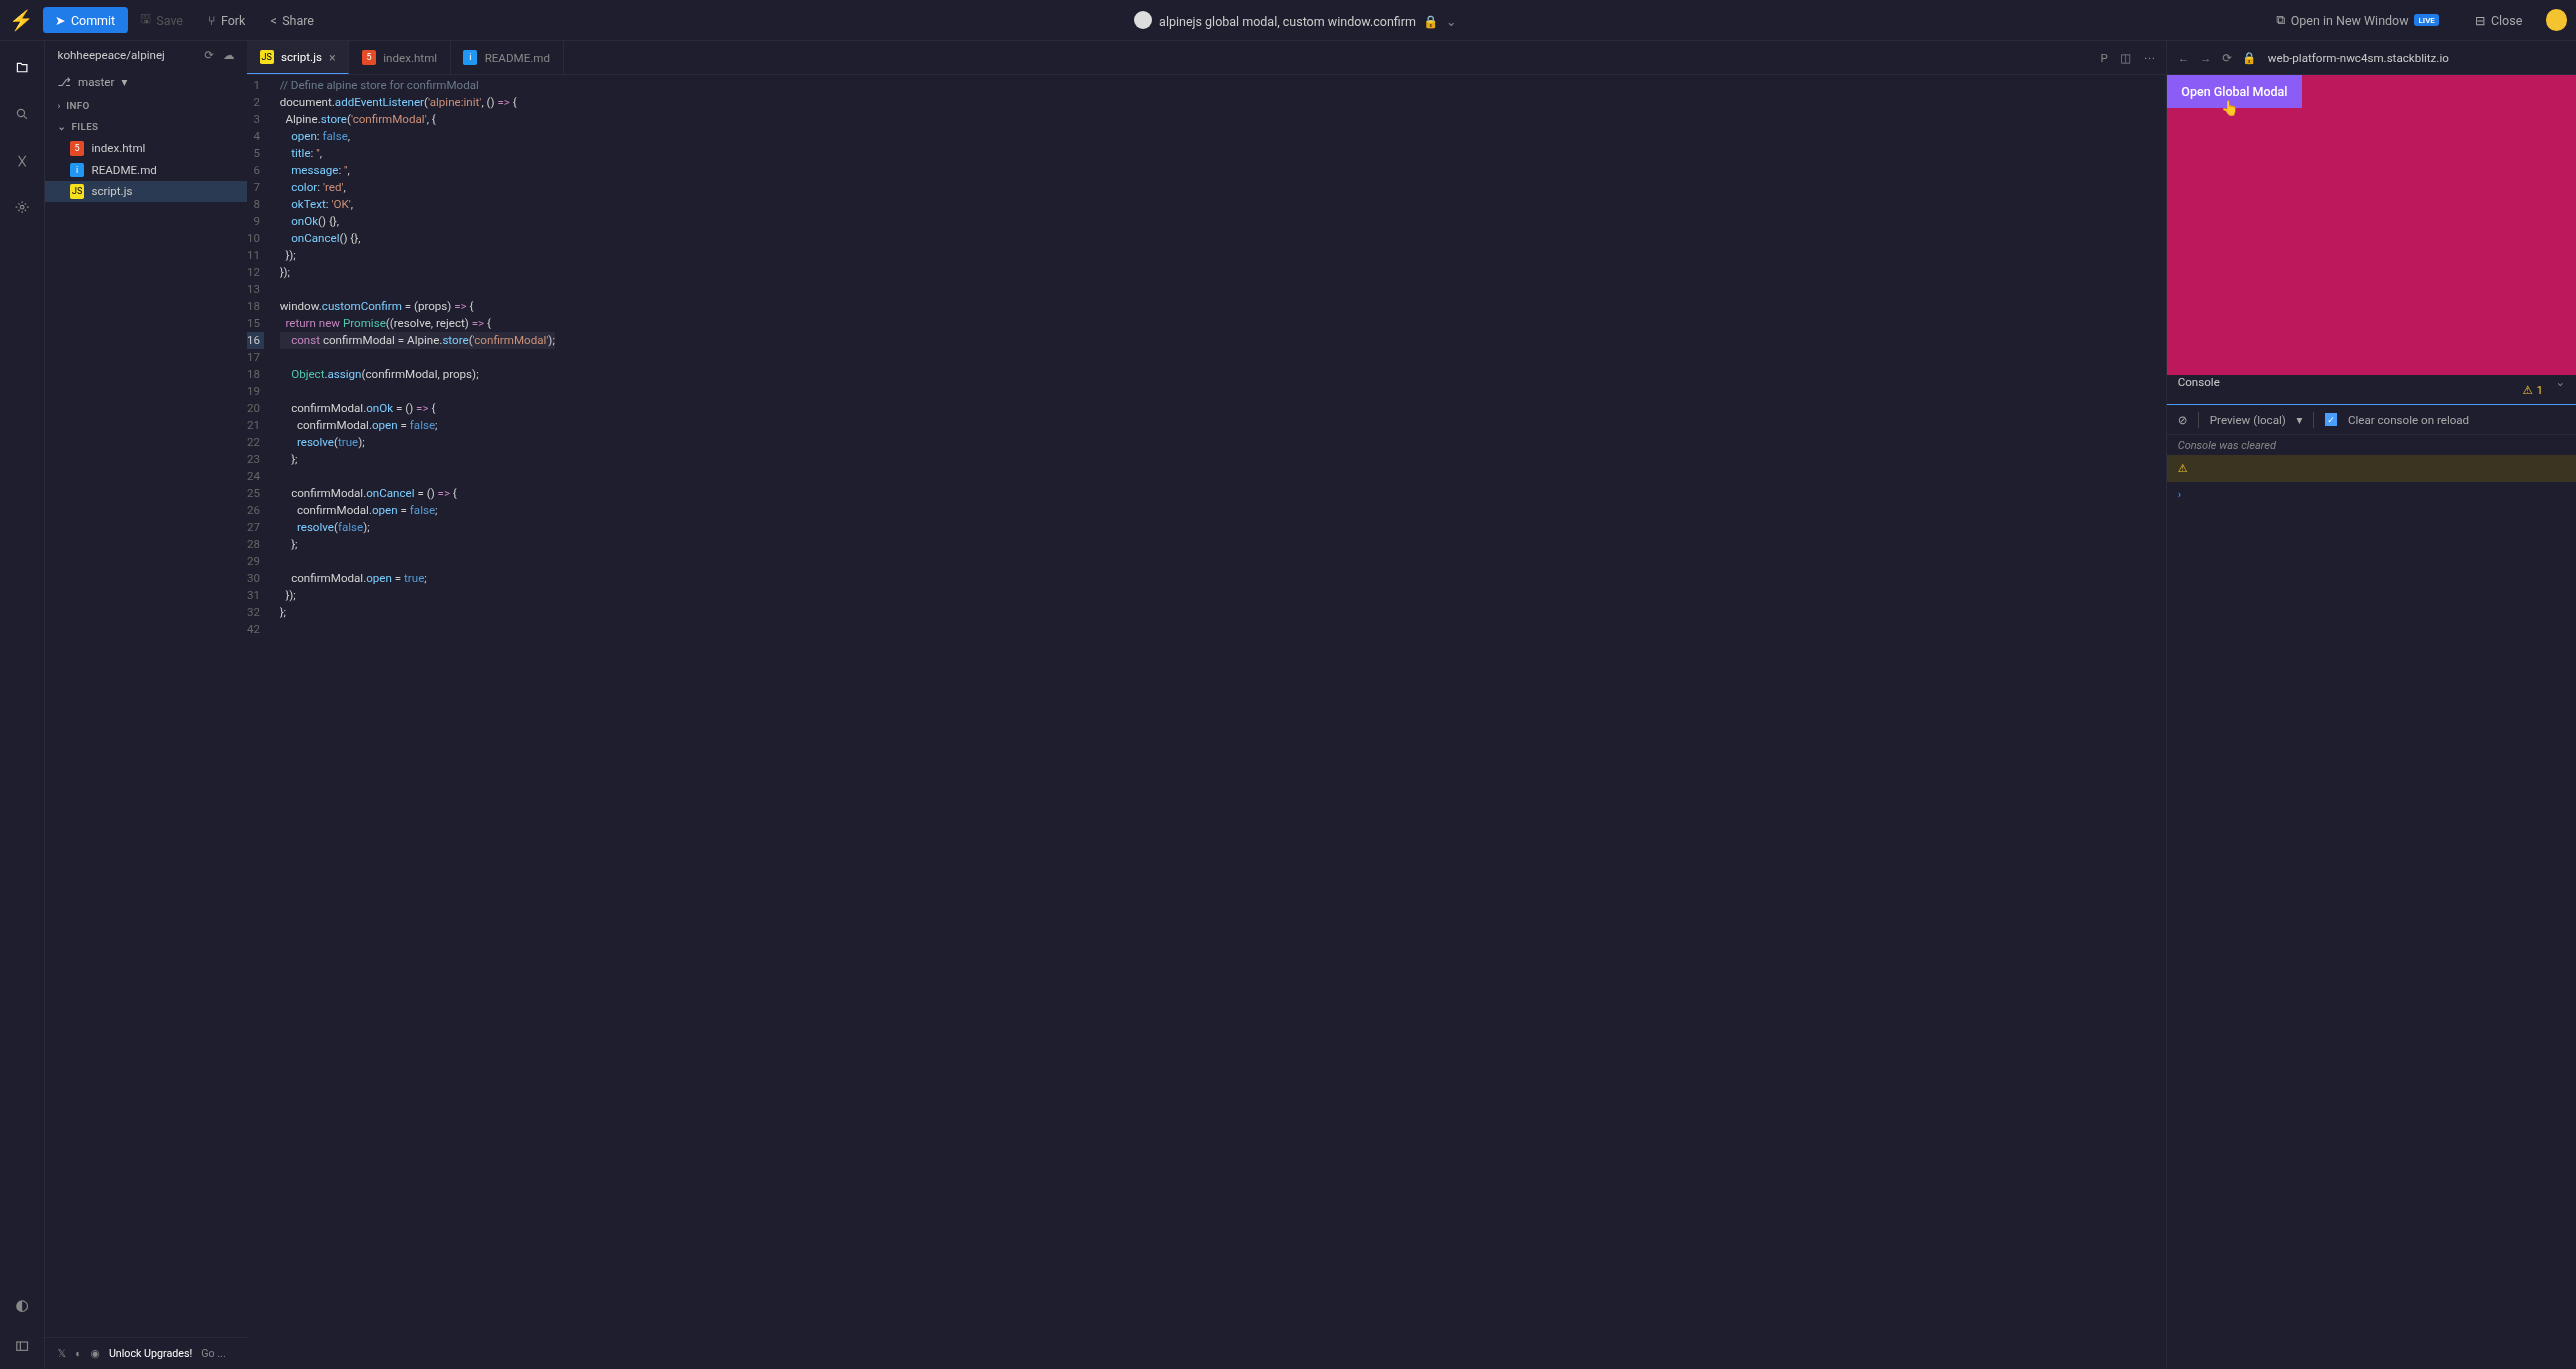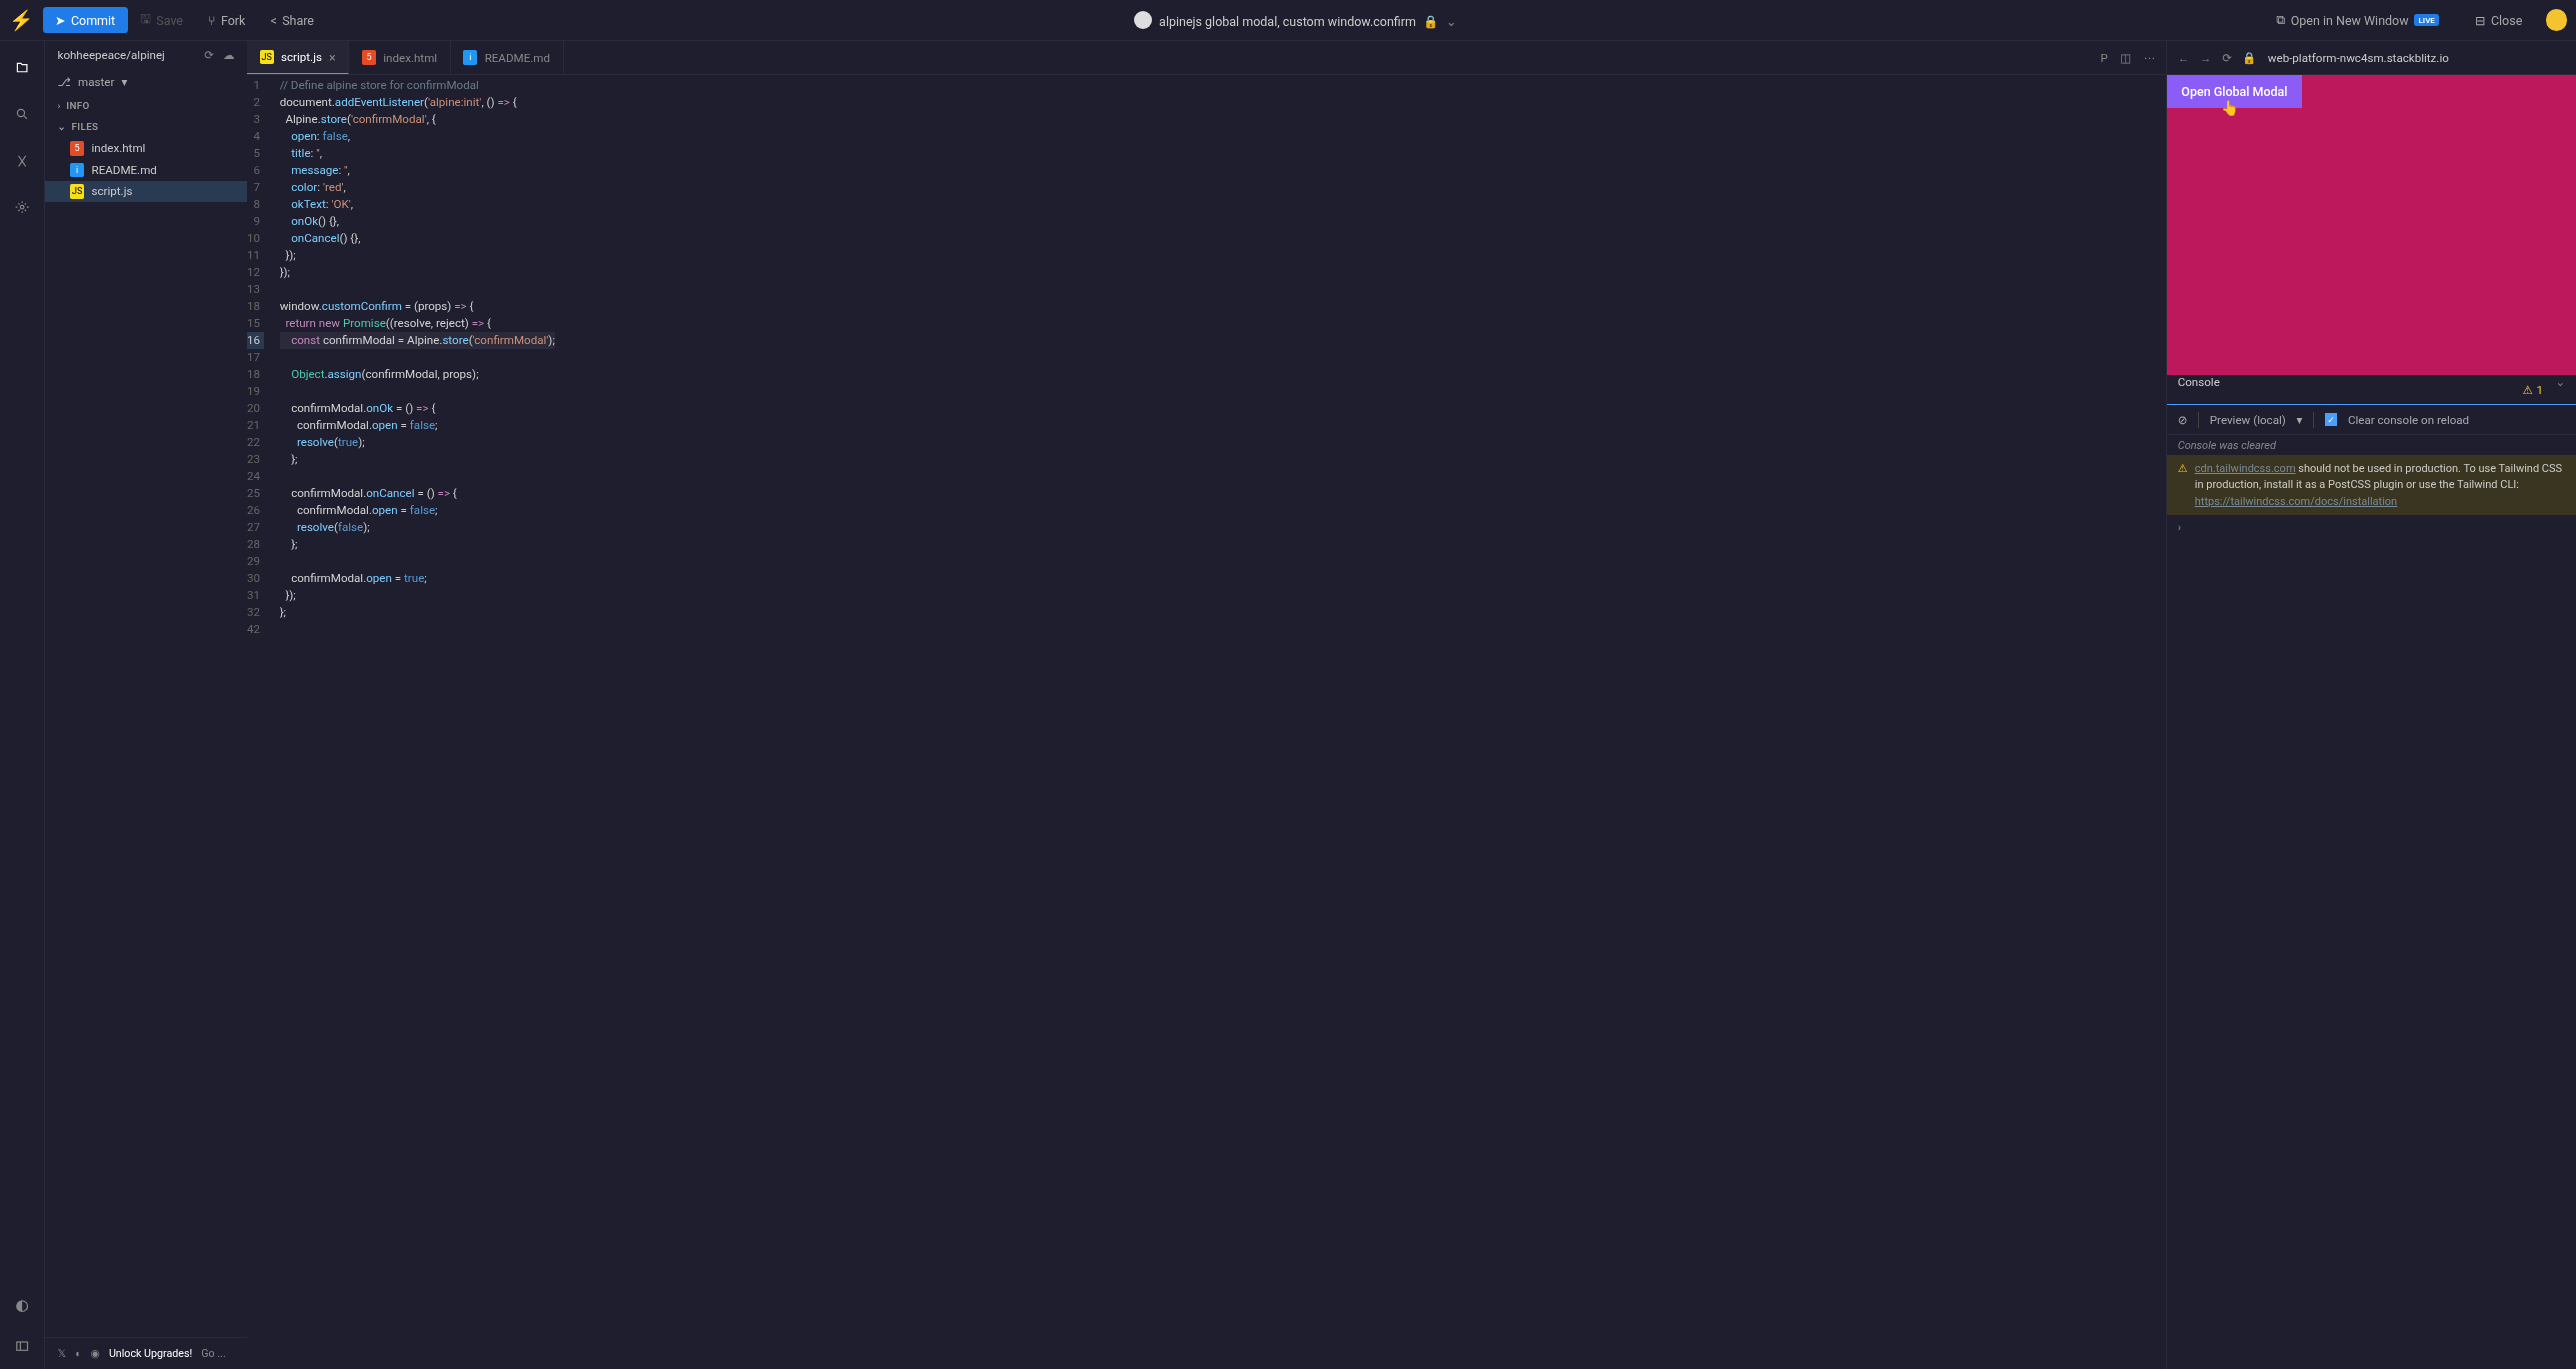--- a/index.html
+++ b/index.html
@@ -292,23 +292,19 @@
         <span>Preview (local)</span>
         <span>▾</span>
         <span style="border-left:0.9px solid #444;height:16px"></span>
         <span class="checkbox">✓</span>
         <span>Clear console on reload</span>
       </div>
       <div class="console-body">
         <div class="console-line">Console was cleared</div>
         <div class="console-warn">
           <span class="warn-icon">⚠</span>
-          <div>
-            <a>cdn.tailwindcss.com</a><span> should not be used in production. To use Tailwind CSS in production, install it as a PostCSS plugin or use the Tailwind CLI: </span><br>
-            <a>https://tailwindcss.com/docs/installation</a>
-          </div>
         </div>
         <div class="console-prompt">›</div>
       </div>
     </div>
   </div>
 </div>
 
 
 </body></html>

